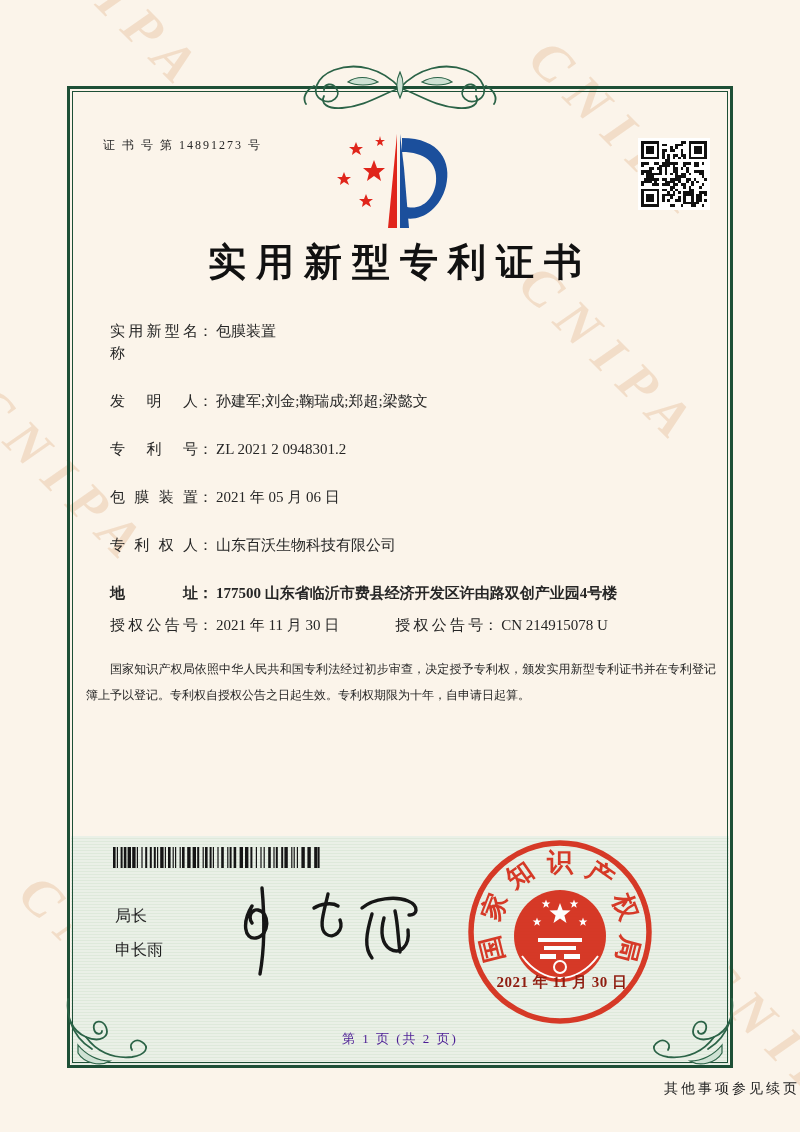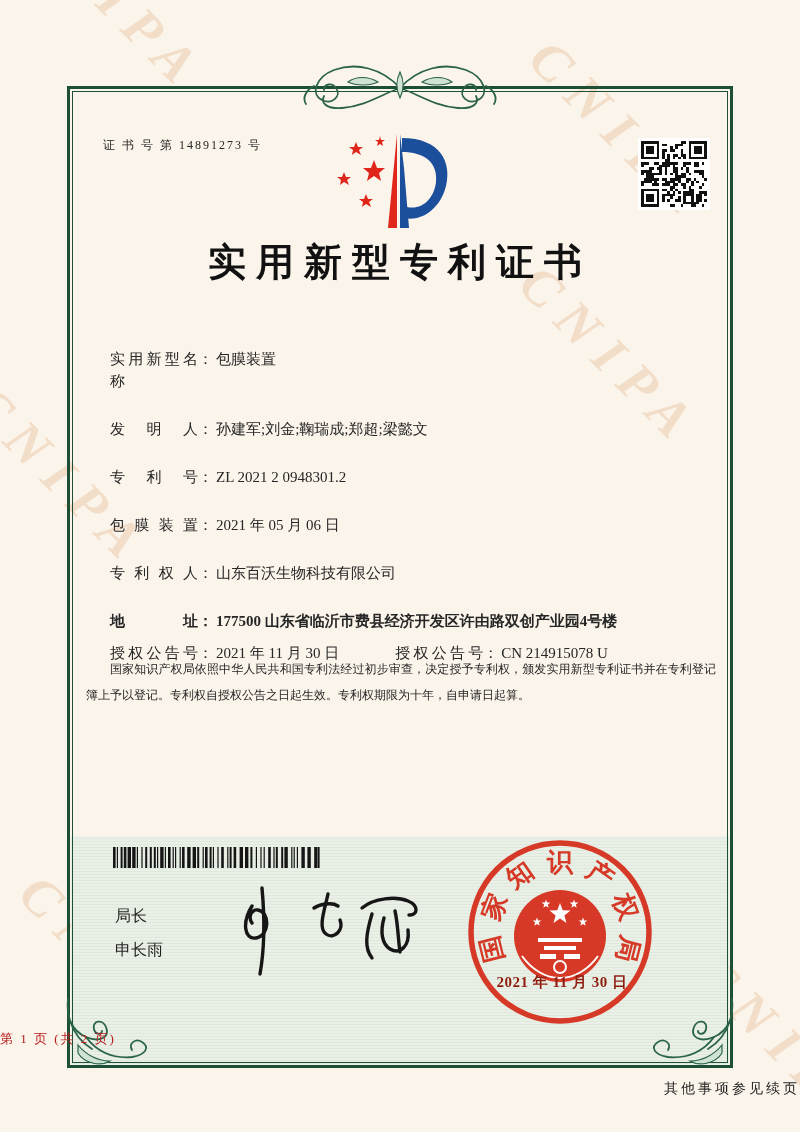--- a/index.html
+++ b/index.html
@@ -29,21 +29,21 @@
   .ornament .leaf{fill:#cfe2d4;stroke:#2b6347;stroke-width:1.2;}
   
   .cert-no{position:absolute;left:103px;top:137px;font-size:12px;letter-spacing:2px;color:#262626;}
   .logo{position:absolute;left:336px;top:128px;}
   .qr-wrap{position:absolute;left:638px;top:138px;background:#fff;padding:3px;line-height:0;}
   .title{
     position:absolute;left:0;right:0;top:237px;text-align:center;
     font-size:38px;font-weight:700;letter-spacing:10px;color:#111;
   }
   
-  .fields{position:absolute;left:110px;top:348px;width:600px;font-size:15px;color:#262626;}
+  .fields{position:absolute;left:110px;top:320px;width:600px;font-size:15px;color:#262626;}
   .frow{display:flex;margin-bottom:26px;line-height:22px;}
   .flabel{display:inline-block;width:88px;text-align:justify;text-align-last:justify;flex:0 0 88px;}
   .fcolon{flex:0 0 auto;}
   .fvalue{margin-left:3px;}
   .frow-address{margin-bottom:9px;font-weight:bold;}
   .frow-address .fvalue{width:452px;line-height:23px;}
   .fgroup2{margin-left:56px;display:flex;}
   
   .paras{position:absolute;left:86px;top:657px;width:630px;}
   .paras p{margin:0;text-indent:2em;font-size:12px;line-height:25.5px;text-align:justify;color:#262626;}
@@ -61,21 +61,21 @@
   .seal .ringline{fill:none;stroke:#d5301d;stroke-width:5.5;}
   .seal .disc{fill:#d5301d;}
   .seal .wh{fill:#fff;}
   .seal .whl{fill:none;stroke:#fff;stroke-width:2;}
   #seal-ring text{fill:#d5301d;font:700 26px "Liberation Serif",serif;}
   .seal-date{
     position:absolute;left:490px;top:973px;width:144px;text-align:center;
     font-size:15px;font-weight:700;color:#8f1d10;letter-spacing:0.5px;
   }
   
-  .page-info{position:absolute;left:0;right:0;top:1030px;text-align:left;font-size:13px;letter-spacing:2px;color:#b91c1c;}
+  .page-info{position:absolute;left:0;right:0;top:1030px;text-align:center;font-size:13px;letter-spacing:2px;color:#4c1d95;}
   .cont-note{position:absolute;left:0;right:0;top:1080px;text-align:right;font-size:14px;letter-spacing:3px;color:#262626;}
 </style>
 </head>
 <body>
 
 <div class="wm" style="left:0px;top:-30px">CNIPA</div>
 <div class="wm" style="left:505px;top:100px">CNIPA</div>
 <div class="wm" style="left:495px;top:325px">CNIPA</div>
 <div class="wm" style="left:-55px;top:445px">CNIPA</div>
 <div class="wm" style="left:-5px;top:935px">CNIPA</div>

